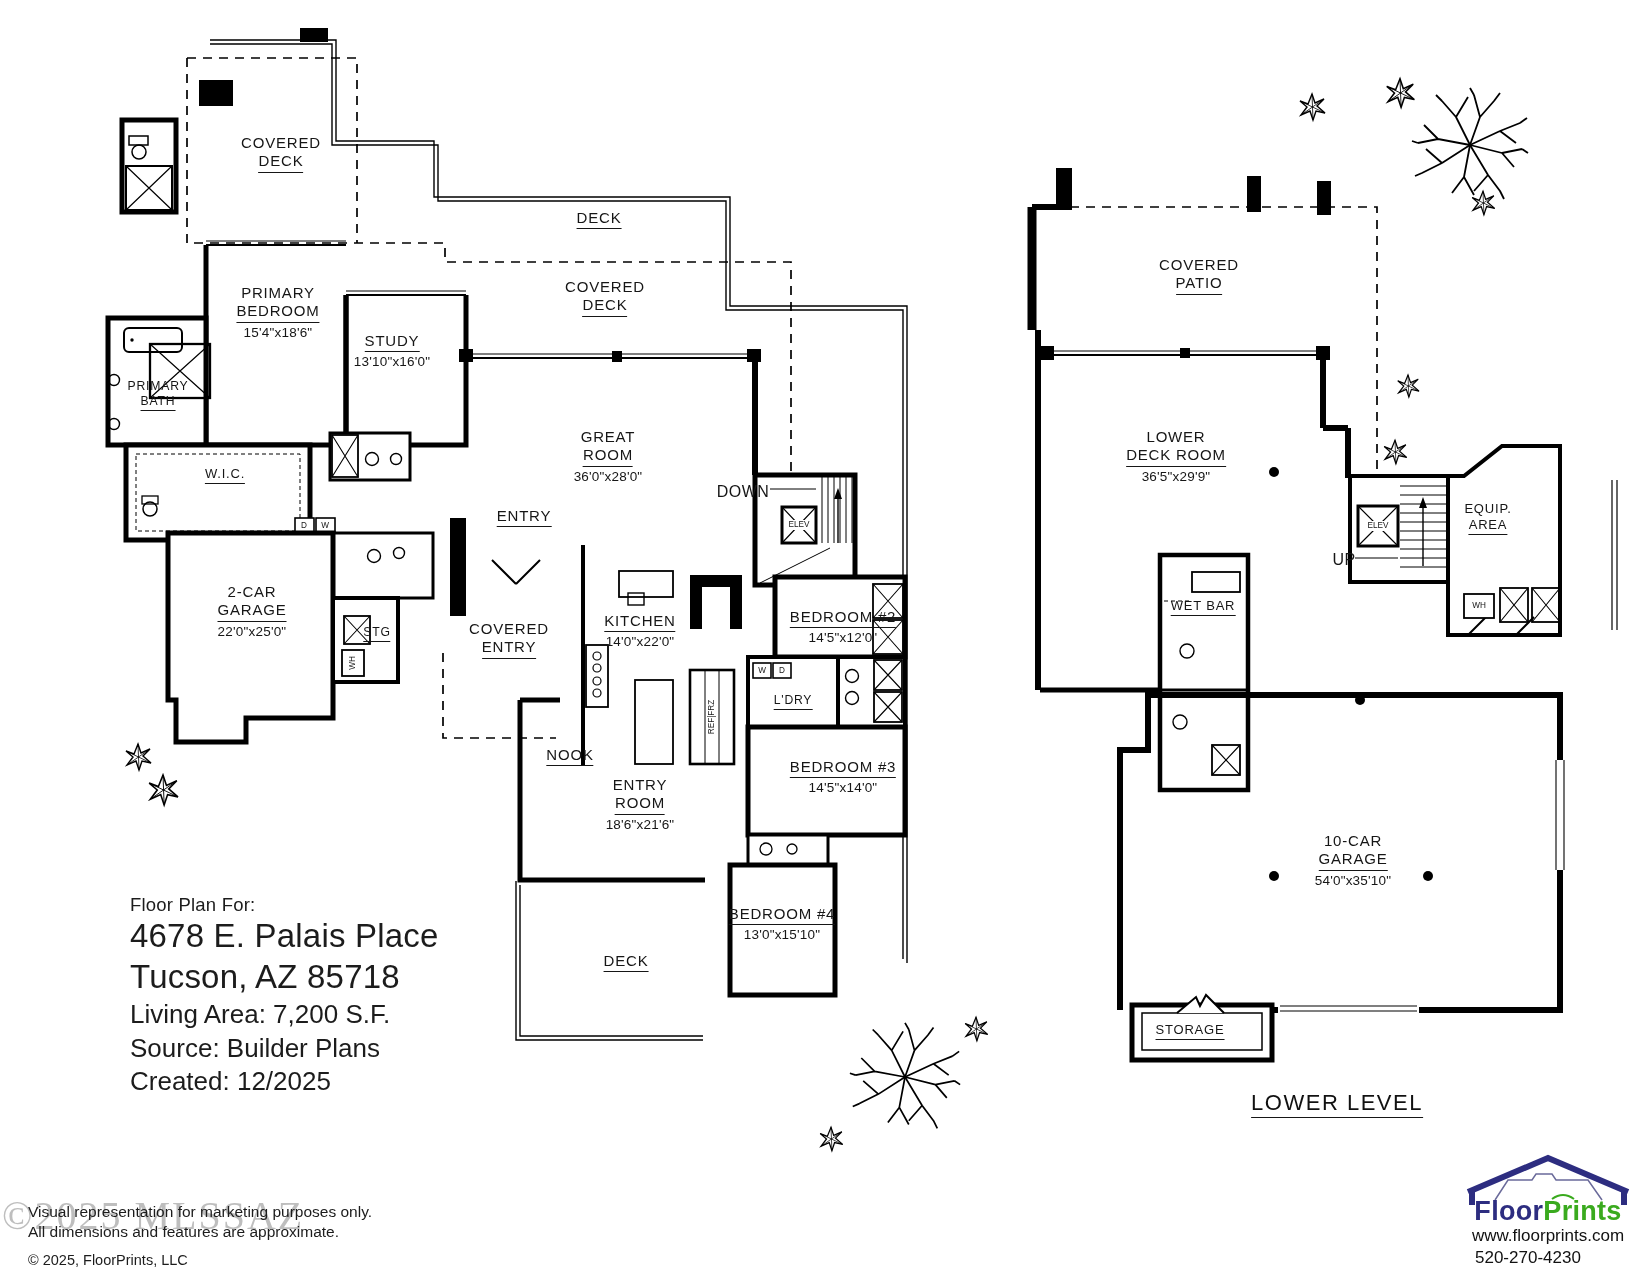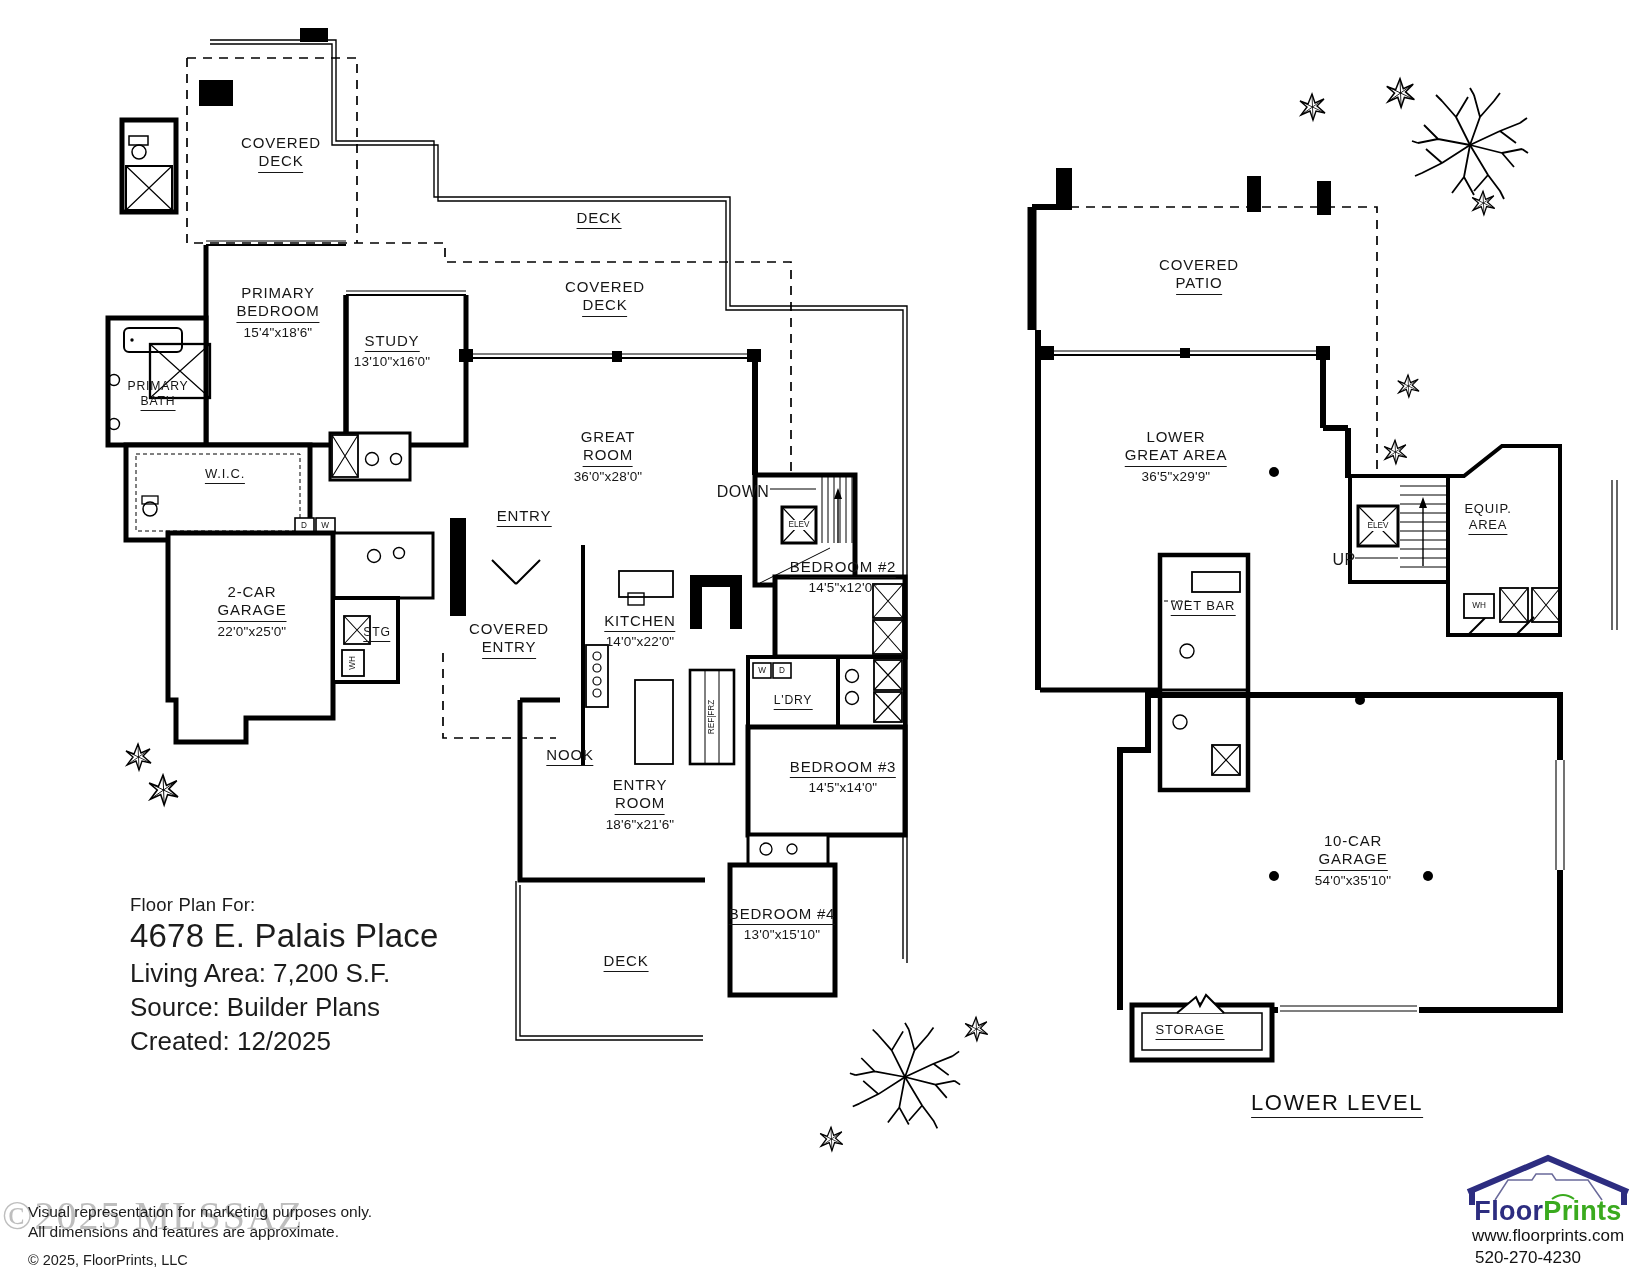--- a/index.html
+++ b/index.html
@@ -331,21 +331,21 @@
   <span class="ln">GREAT</span>
   <span class="ln"><span class="u">ROOM</span></span>
   <span class="ln dims">36'0"x28'0"</span>
 </div>
 <div class="lbl f13" style="left:225px;top:466px">
   <span class="ln"><span class="u">W.I.C.</span></span>
 </div>
 <div class="lbl" style="left:524px;top:507px">
   <span class="ln"><span class="u">ENTRY</span></span>
 </div>
-<div class="lbl" style="left:843px;top:558px">
+<div class="lbl" style="left:843px;top:608px">
   <span class="ln"><span class="u">BEDROOM #2</span></span>
   <span class="ln dims">14'5"x12'0"</span>
 </div>
 <div class="lbl" style="left:252px;top:583px">
   <span class="ln">2-CAR</span>
   <span class="ln"><span class="u">GARAGE</span></span>
   <span class="ln dims">22'0"x25'0"</span>
 </div>
 <div class="lbl f12" style="left:377px;top:625px">
   <span class="ln"><span class="u">STG</span></span>
@@ -388,21 +388,21 @@
 <div class="lbl xs" style="left:304px;top:521px">D</div>
 <div class="lbl xs" style="left:325px;top:521px">W</div>
 <div class="lbl xs vert" style="left:353px;top:663px">WH</div>
 
 <div class="lbl" style="left:1199px;top:256px">
   <span class="ln">COVERED</span>
   <span class="ln"><span class="u">PATIO</span></span>
 </div>
 <div class="lbl" style="left:1176px;top:428px">
   <span class="ln">LOWER</span>
-  <span class="ln"><span class="u">GREAT AREA</span></span>
+  <span class="ln"><span class="u">DECK ROOM</span></span>
   <span class="ln dims">36'5"x29'9"</span>
 </div>
 <div class="lbl xs bgw" style="left:1378px;top:521px">ELEV</div>
 <div class="lbl sm" style="left:1344px;top:550px">UP</div>
 <div class="lbl f13" style="left:1488px;top:501px">
   <span class="ln">EQUIP.</span>
   <span class="ln"><span class="u">AREA</span></span>
 </div>
 <div class="lbl f13" style="left:1203px;top:598px">
   <span class="ln"><span class="u">WET BAR</span></span>
@@ -417,20 +417,21 @@
   <span class="ln"><span class="u">STORAGE</span></span>
 </div>
 
 <div class="lowerlevel">
   <span class="u">LOWER LEVEL</span>
 </div>
 
 <div class="titleblock">
   <div class="tb-small">Floor Plan For:</div>
   <div class="tb-addr">4678 E. Palais Place</div>
+  <div class="tb-addr">Tucson, AZ  85718</div>
   <div class="tb-detail">Living Area:  7,200 S.F.</div>
   <div class="tb-detail">Source:  Builder Plans</div>
   <div class="tb-detail">Created:  12/2025</div>
 </div>
 
 <div class="watermark">©2025 MLSSAZ</div>
 <div class="footer">
   <div>Visual representation for marketing purposes only.</div>
   <div>All dimensions and features are approximate.</div>
   <div class="c">© 2025, FloorPrints, LLC</div>

